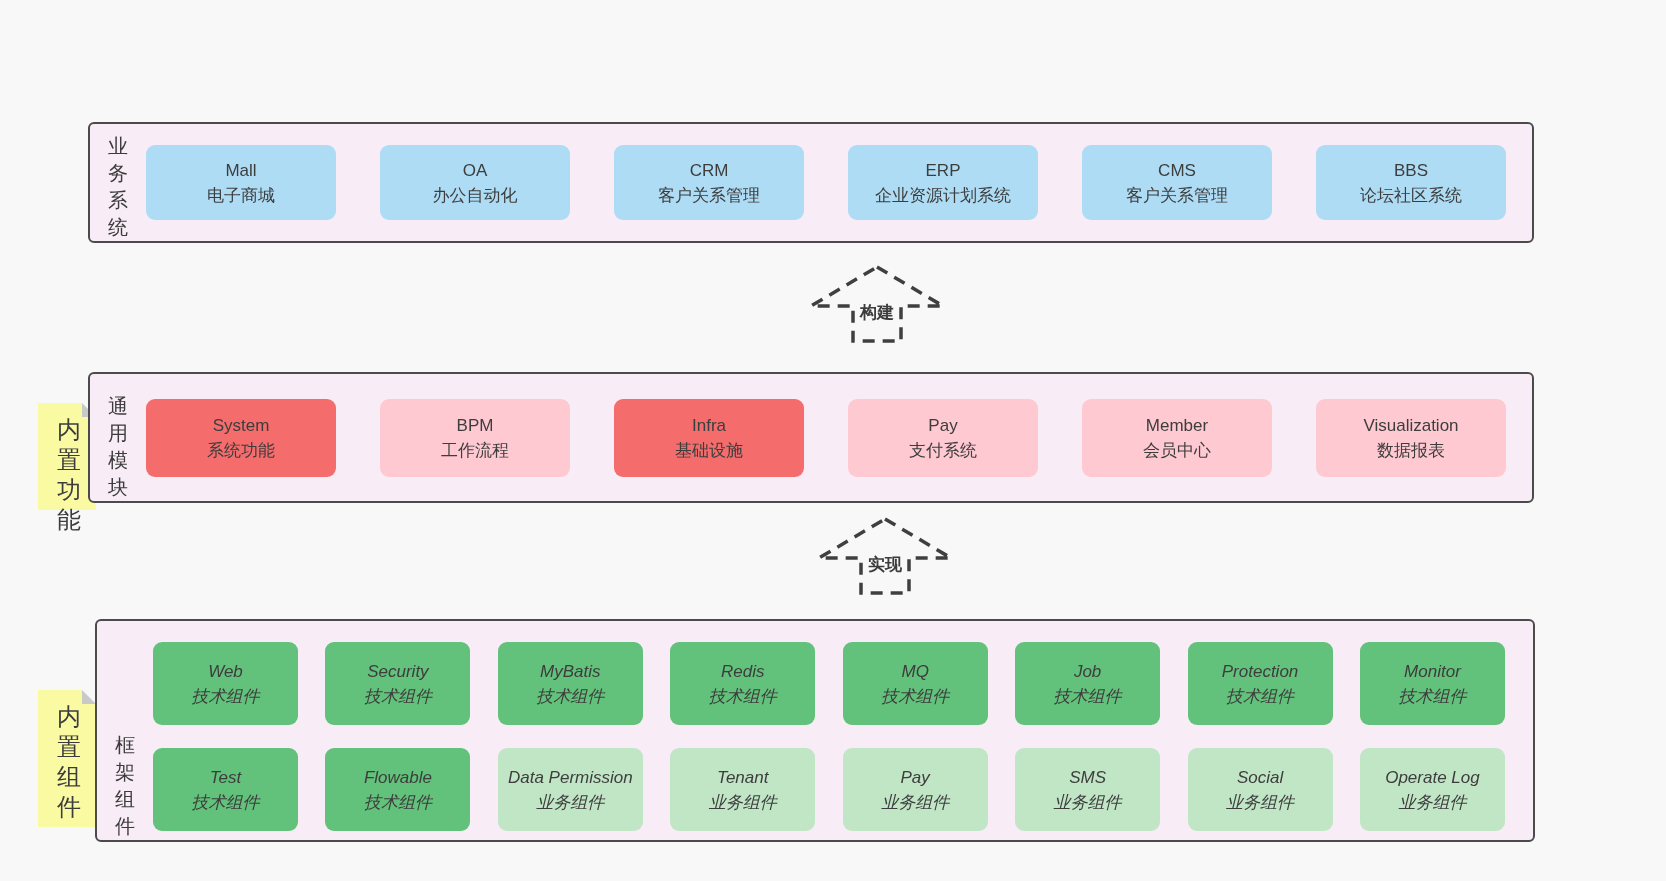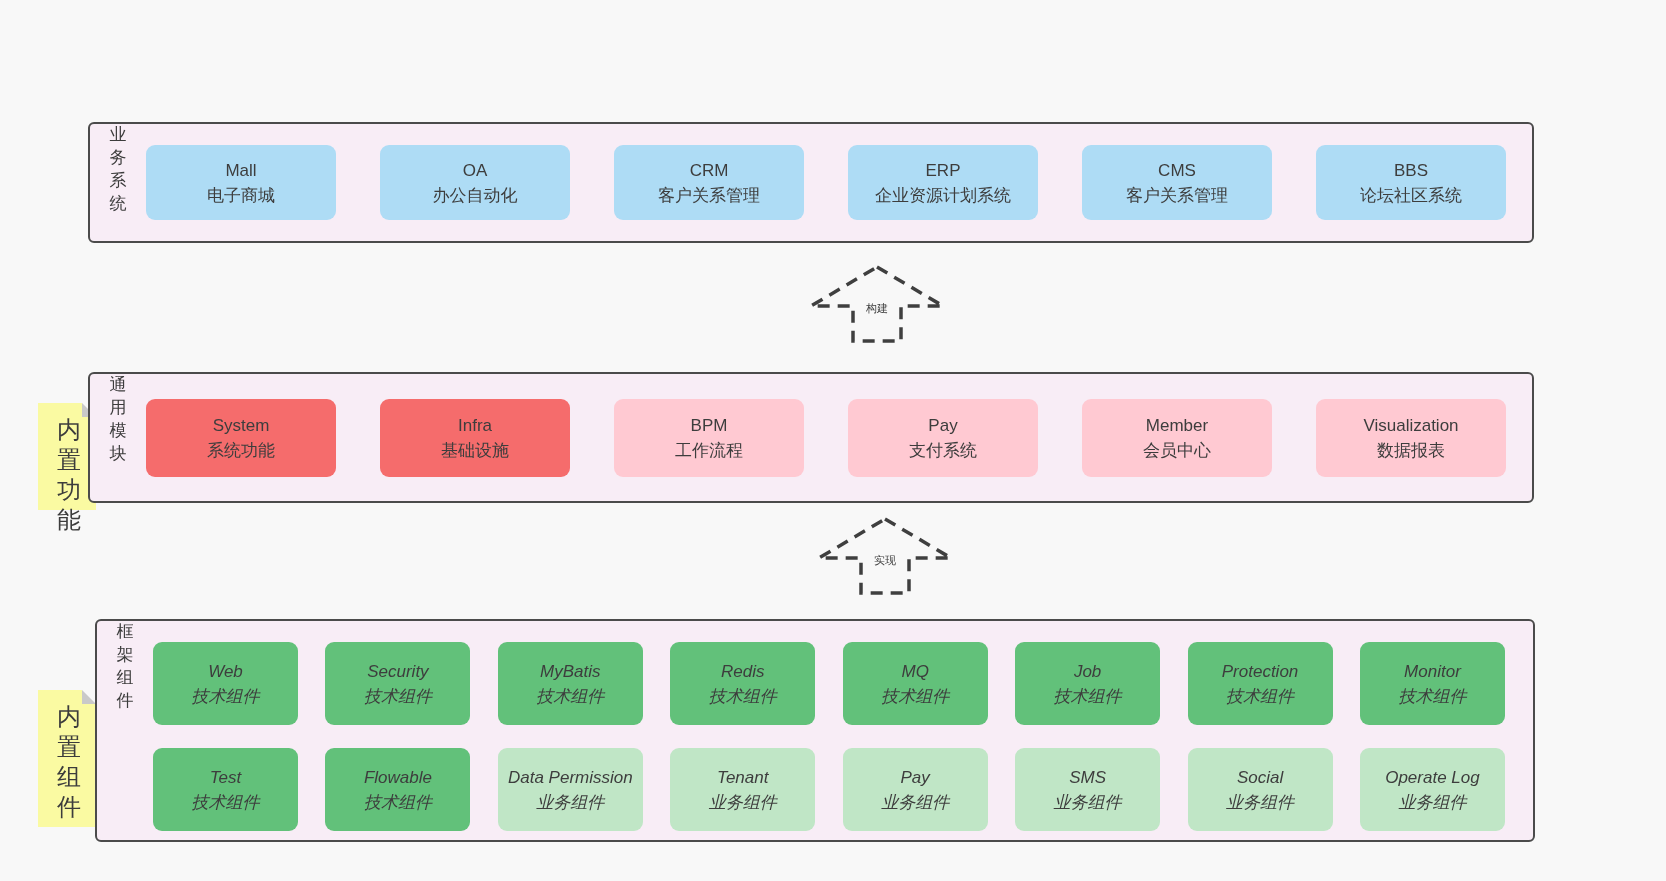--- a/index.html
+++ b/index.html
@@ -32,22 +32,22 @@
     box-sizing:border-box;
     display:flex;
     z-index:2;
   }
   #layer-business{left:88px;top:122px;width:1446px;height:121px;}
   #layer-modules{left:88px;top:372px;width:1446px;height:131px;}
   #layer-framework{left:95px;top:619px;width:1440px;height:223px;}
 
   .layer-label{
     width:56px;
-    display:flex;align-items:flex-start;justify-content:center;
-    font-size:17px;color:var(--text);
+    display:flex;align-items:flex-end;justify-content:center;
+    font-size:20px;color:var(--text);
   }
   .vtext{
     width:22px;
     word-break:break-all;
     line-height:1.35;
     text-align:center;
   }
 
   .rows-container{
     flex:1;
@@ -106,22 +106,23 @@
     stroke:var(--arrow-stroke);
     stroke-width:3.5;
     stroke-dasharray:12 8;
   }
   .arrow-label{
     position:absolute;
     left:50%;top:37px;
     transform:translateX(-50%);
     background:var(--page-bg);
     padding:0 3px;
-    font-size:11px;
+    font-size:17px;
     white-space:nowrap;
+    font-weight:bold;
   }
 </style>
 </head>
 <body>
 
 <div id="canvas">
 
   <div class="sticky" id="sticky-functions">
     <div class="vtext">内置功能</div>
   </div>
@@ -173,27 +174,27 @@
   <div class="layer" id="layer-modules">
     <div class="layer-label">
       <div class="vtext">通用模块</div>
     </div>
     <div class="rows-container">
         <div class="box-row">
           <div class="box box-red">
             <div class="box-name">System</div>
             <div class="box-subtitle">系统功能</div>
           </div>
+          <div class="box box-pink">
+            <div class="box-name">BPM</div>
+            <div class="box-subtitle">工作流程</div>
+          </div>
           <div class="box box-red">
             <div class="box-name">Infra</div>
             <div class="box-subtitle">基础设施</div>
-          </div>
-          <div class="box box-pink">
-            <div class="box-name">BPM</div>
-            <div class="box-subtitle">工作流程</div>
           </div>
           <div class="box box-pink">
             <div class="box-name">Pay</div>
             <div class="box-subtitle">支付系统</div>
           </div>
           <div class="box box-pink">
             <div class="box-name">Member</div>
             <div class="box-subtitle">会员中心</div>
           </div>
           <div class="box box-pink">

